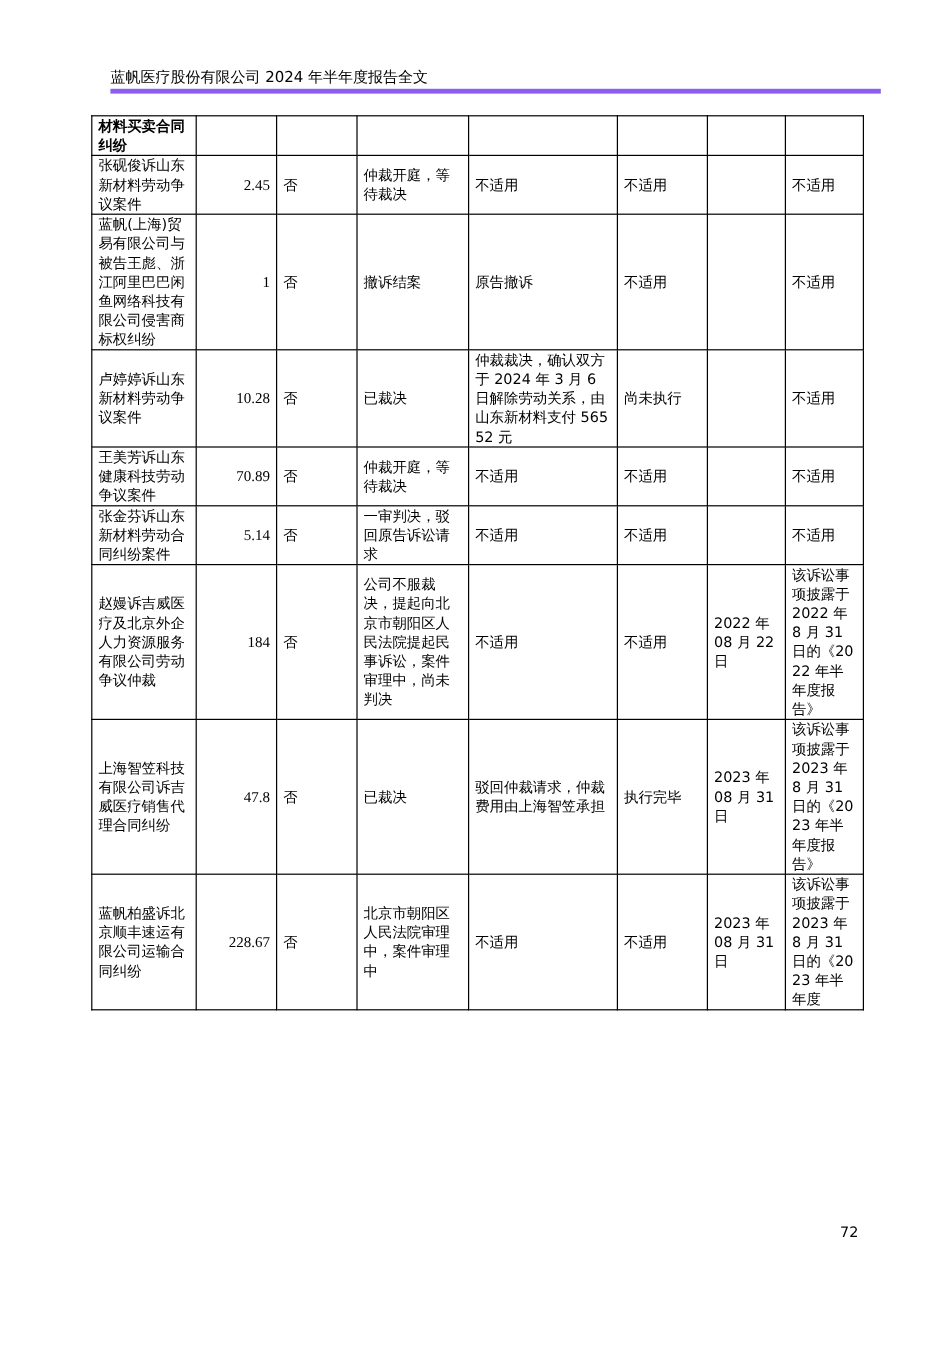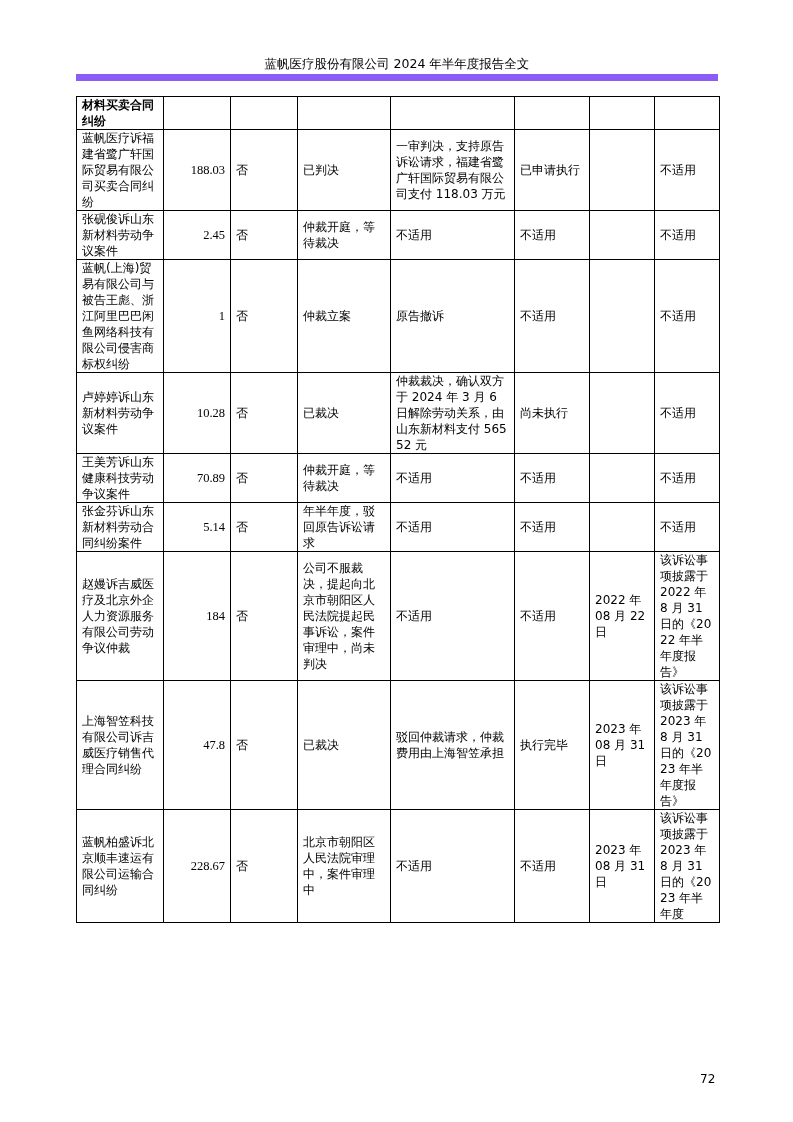--- a/index.html
+++ b/index.html
@@ -1,24 +1,24 @@
 <!DOCTYPE html>
 <html><head>
 <meta charset="utf-8">
 <style>
   html, body { margin: 0; padding: 0; background: #ffffff; }
   body { width: 793px; height: 1122px; position: relative; overflow: hidden;
          font-family: "DejaVu Sans", "Liberation Sans", sans-serif; color: #000; }
-  .header { position: absolute; left: 76px; top: 56px; width: 642px; height: 18px;
-            border-bottom: 7px solid #8b5cf6; text-align: center; font-size: 12.5px; line-height: 16px; }
+  .header { position: absolute; left: 92px; top: 56px; width: 642px; height: 18px;
+            border-bottom: 4px solid #8b5cf6; text-align: left; font-size: 12.5px; line-height: 16px; }
   table.lit { position: absolute; left: 76px; top: 96px; border-collapse: collapse;
               table-layout: fixed; width: 643px; font-size: 12px; line-height: 16px; }
   table.lit td { border: 1px solid #000; padding: 0 5px; vertical-align: middle; word-break: break-all; }
   td.num { text-align: right; font-family: "Liberation Serif", "DejaVu Serif", serif; font-size: 12.5px; }
-  .page-num { position: absolute; left: 700px; top: 1072px; font-size: 12px; }
+  .page-num { position: absolute; left: 700px; top: 1020px; font-size: 12px; }
 </style>
 </head>
 <body>
 
 <div class="header">
   <span>蓝帆医疗股份有限公司 2024 年半年度报告全文</span>
 </div>
 
 <table class="lit">
   <colgroup>
@@ -35,45 +35,35 @@
       <tr style="height: 32px; font-weight: bold;">
         <td>材料买卖合同纠纷</td>
         <td class="num"></td>
         <td></td>
         <td></td>
         <td></td>
         <td></td>
         <td></td>
         <td></td>
       </tr>
-      <tr style="height: 80px;">
-        <td>蓝帆医疗诉福建省鹭广轩国际贸易有限公司买卖合同纠纷</td>
-        <td class="num">188.03</td>
-        <td>否</td>
-        <td>已判决</td>
-        <td>一审判决，支持原告诉讼请求，福建省鹭广轩国际贸易有限公司支付 118.03 万元</td>
-        <td>已申请执行</td>
-        <td></td>
-        <td>不适用</td>
-      </tr>
       <tr style="height: 48px; padding-left: 28px;">
         <td>张砚俊诉山东新材料劳动争议案件</td>
         <td class="num">2.45</td>
         <td>否</td>
         <td>仲裁开庭，等待裁决</td>
         <td>不适用</td>
         <td>不适用</td>
         <td></td>
         <td>不适用</td>
       </tr>
       <tr style="height: 112px;">
         <td>蓝帆(上海)贸易有限公司与被告王彪、浙江阿里巴巴闲鱼网络科技有限公司侵害商标权纠纷</td>
         <td class="num">1</td>
         <td>否</td>
-        <td>仲裁立案</td>
+        <td>撤诉结案</td>
         <td>原告撤诉</td>
         <td>不适用</td>
         <td></td>
         <td>不适用</td>
       </tr>
       <tr style="height: 81px;">
         <td>卢婷婷诉山东新材料劳动争议案件</td>
         <td class="num">10.28</td>
         <td>否</td>
         <td>已裁决</td>
@@ -89,21 +79,21 @@
         <td>仲裁开庭，等待裁决</td>
         <td>不适用</td>
         <td>不适用</td>
         <td></td>
         <td>不适用</td>
       </tr>
       <tr style="height: 48px;">
         <td>张金芬诉山东新材料劳动合同纠纷案件</td>
         <td class="num">5.14</td>
         <td>否</td>
-        <td>年半年度，驳回原告诉讼请求</td>
+        <td>一审判决，驳回原告诉讼请求</td>
         <td>不适用</td>
         <td>不适用</td>
         <td></td>
         <td>不适用</td>
       </tr>
       <tr style="height: 113px;">
         <td>赵嫚诉吉威医疗及北京外企人力资源服务有限公司劳动争议仲裁</td>
         <td class="num">184</td>
         <td>否</td>
         <td>公司不服裁决，提起向北京市朝阳区人民法院提起民事诉讼，案件审理中，尚未判决</td>

